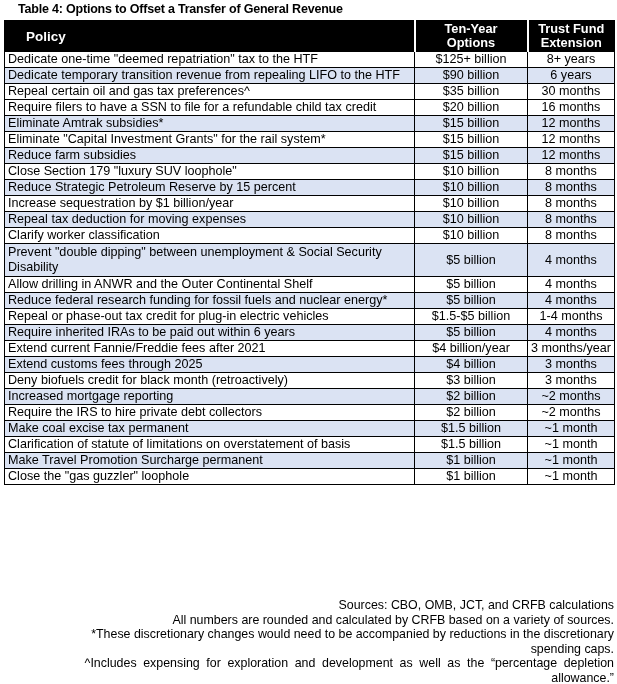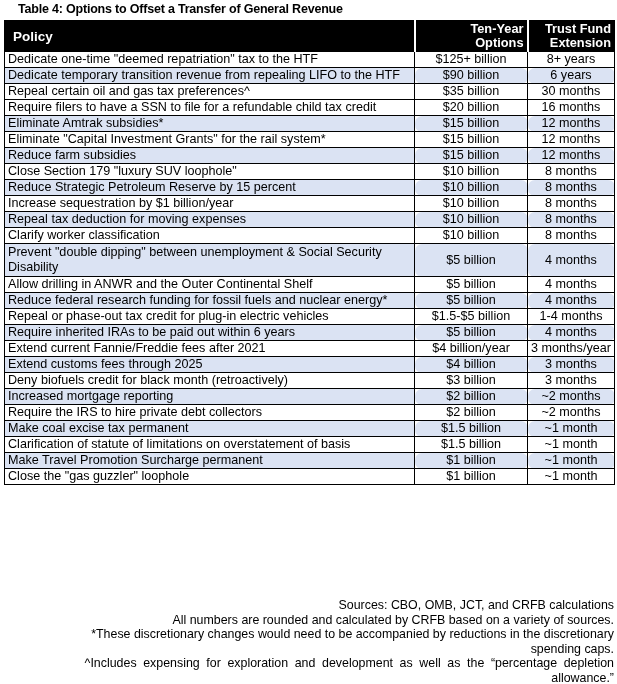--- a/index.html
+++ b/index.html
@@ -1,24 +1,24 @@
 <!DOCTYPE html>
 <html><head>
 <meta charset="utf-8">
 <style>
   html, body { margin: 0; padding: 0; background: #ffffff; }
   body { width: 617px; height: 684px; overflow: hidden; font-family: "Liberation Sans", sans-serif; color: #000; }
   .title { position: absolute; left: 5px; top: 2px; font-size: 12.5px; font-weight: bold; letter-spacing: -0.2px; margin-left: 13px; }
   table.opts { position: absolute; left: 4px; top: 20px; width: 610px; border-collapse: collapse; table-layout: fixed; font-size: 12.6px; }
   table.opts th, table.opts td { border: 1.5px solid #000; padding: 0 3px; line-height: 15px; }
   table.opts th { background: #000; color: #fff; font-weight: bold; height: 30px; vertical-align: middle; }
-  table.opts th.c-policy { text-align: left; font-size: 13.5px; padding-left: 8px; }
-  table.opts th.c-num { text-align: right; font-size: 12.8px; line-height: 14px; border-left: 2px solid #fff; border-right: 1.5px solid #000; }
+  table.opts th.c-policy { text-align: left; font-size: 13.5px; padding-left: 21px; }
+  table.opts th.c-num { text-align: center; font-size: 12.8px; line-height: 14px; border-left: 2px solid #fff; border-right: 1.5px solid #000; }
   table.opts td { height: 15px; }
-  table.opts td.num { text-align: center; border-radius: 7px; }
+  table.opts td.num { text-align: center; }
   table.opts tr.shade td { background: #dbe3f3; }
   table.opts tr.tall td { height: 32px; line-height: 15px; }
   col.c1 { width: 410px; }
   col.c2 { width: 113px; }
   col.c3 { width: 87px; }
   .notes { position: absolute; left: 4px; top: 598px; width: 610px; font-size: 12.4px; line-height: 14.5px; text-align: right; }
   .notes div { margin: 0; }
 </style>
 </head>
 <body>

